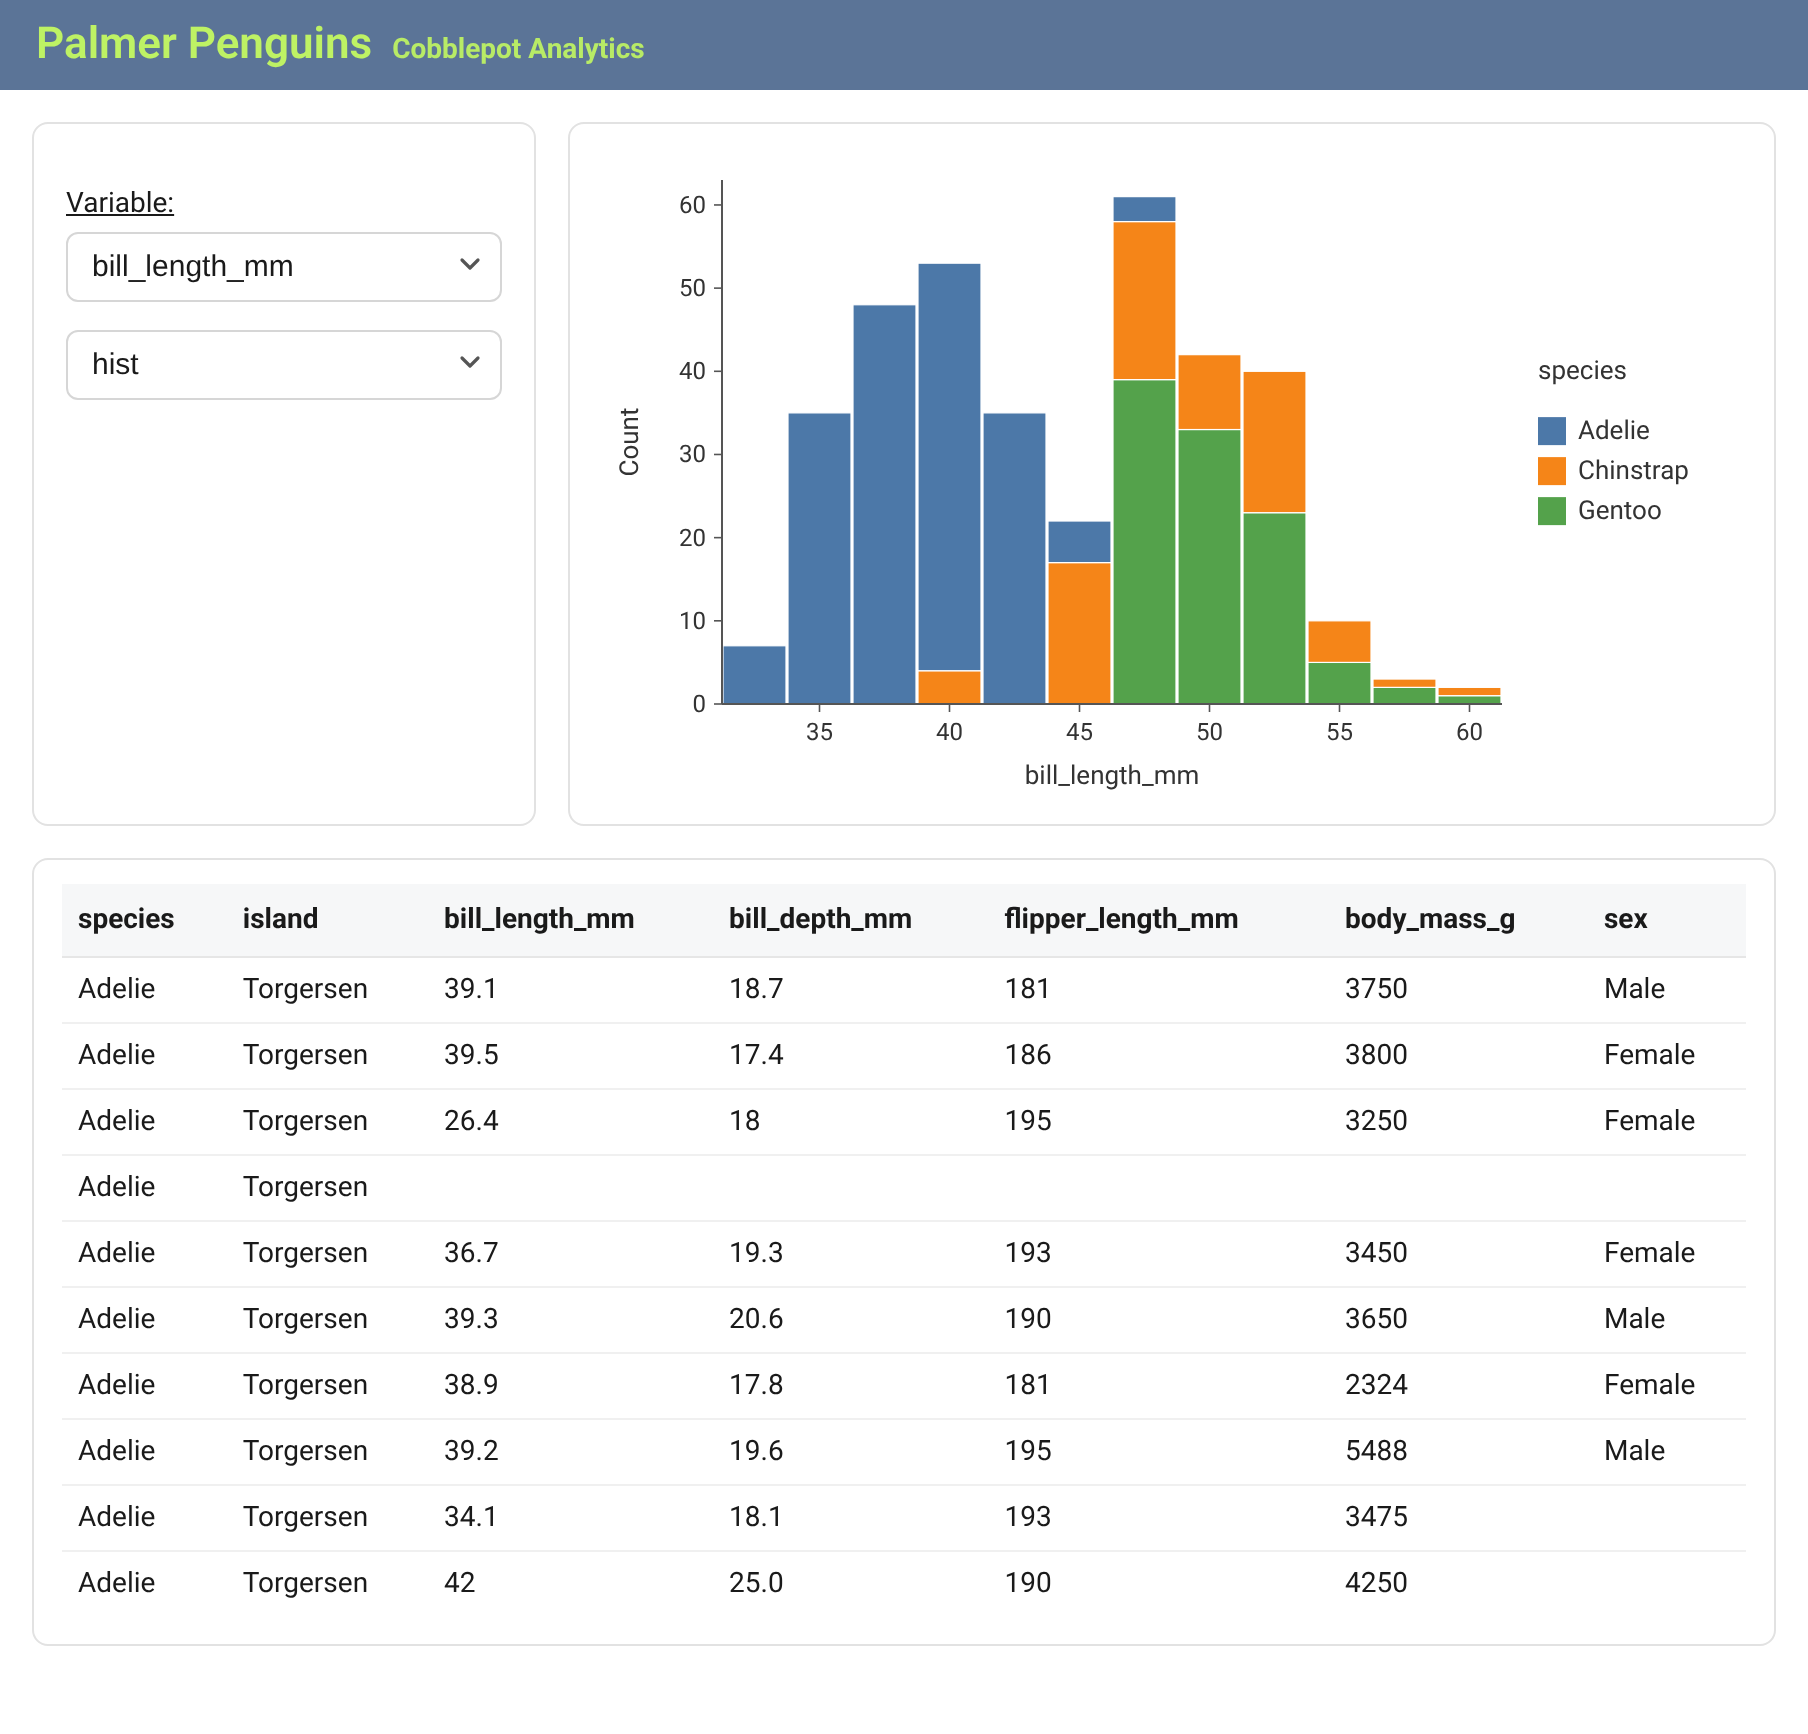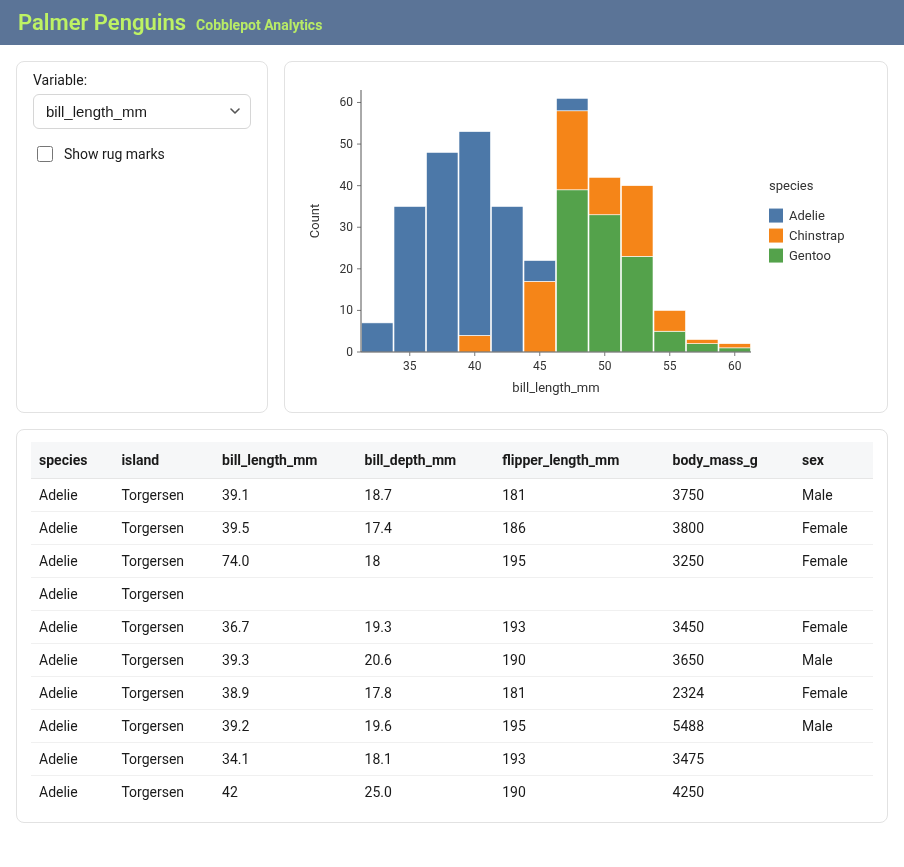--- a/index.html
+++ b/index.html
@@ -40,21 +40,22 @@
     align-items: stretch;
   }
   .card {
     border: 1px solid #e2e2e2;
     border-radius: 8px;
     background: #fff;
   }
   .sidebar {
     width: 252px;
     flex: 0 0 252px;
-    padding: 10px 16px;
+    padding: 32px 16px;
+    text-decoration: underline;
   }
   .chart-card {
     flex: 1;
     padding: 10px 10px 10px 10px;
     display:flex;
     align-items:center;
     justify-content:center;
   }
   .form-label {
     display: block;
@@ -136,25 +137,31 @@
         <select>
           <option>bill_length_mm</option>
         </select>
         <span class="chev">
           <svg width="12" height="12" viewBox="0 0 12 12">
               <path d="M2 4 L6 8 L10 4" fill="none" stroke="currentColor" stroke-width="1.6" stroke-linecap="round" stroke-linejoin="round"></path>
             </svg>
         </span>
       </div>
 
-
-      <div class="checkbox-row">
-        <input type="checkbox" style="">
-        <span>Show rug marks</span>
+      <div class="select-wrap">
+        <select>
+          <option>hist</option>
+        </select>
+        <span class="chev">
+          <svg width="12" height="12" viewBox="0 0 12 12">
+              <path d="M2 4 L6 8 L10 4" fill="none" stroke="currentColor" stroke-width="1.6" stroke-linecap="round" stroke-linejoin="round"></path>
+            </svg>
+        </span>
       </div>
+
     </div>
 
     <div class="card chart-card">
       <svg id="chart-svg" width="570" height="330">
           <line x1="56" x2="60" y1="280" y2="280" stroke="#555" stroke-width="0.8"></line>
           <text x="52" y="284" text-anchor="end" font-size="12" fill="#333">0</text>
           <line x1="56" x2="60" y1="238.41269841269843" y2="238.41269841269843" stroke="#555" stroke-width="0.8"></line>
           <text x="52" y="242.41269841269843" text-anchor="end" font-size="12" fill="#333">10</text>
           <line x1="56" x2="60" y1="196.82539682539684" y2="196.82539682539684" stroke="#555" stroke-width="0.8"></line>
           <text x="52" y="200.82539682539684" text-anchor="end" font-size="12" fill="#333">20</text>
@@ -242,21 +249,21 @@
             <td>Torgersen</td>
             <td>39.5</td>
             <td>17.4</td>
             <td>186</td>
             <td>3800</td>
             <td>Female</td>
           </tr>
           <tr>
             <td>Adelie</td>
             <td>Torgersen</td>
-            <td>74.0</td>
+            <td>26.4</td>
             <td>18</td>
             <td>195</td>
             <td>3250</td>
             <td>Female</td>
           </tr>
           <tr>
             <td>Adelie</td>
             <td>Torgersen</td>
             <td></td>
             <td></td>

